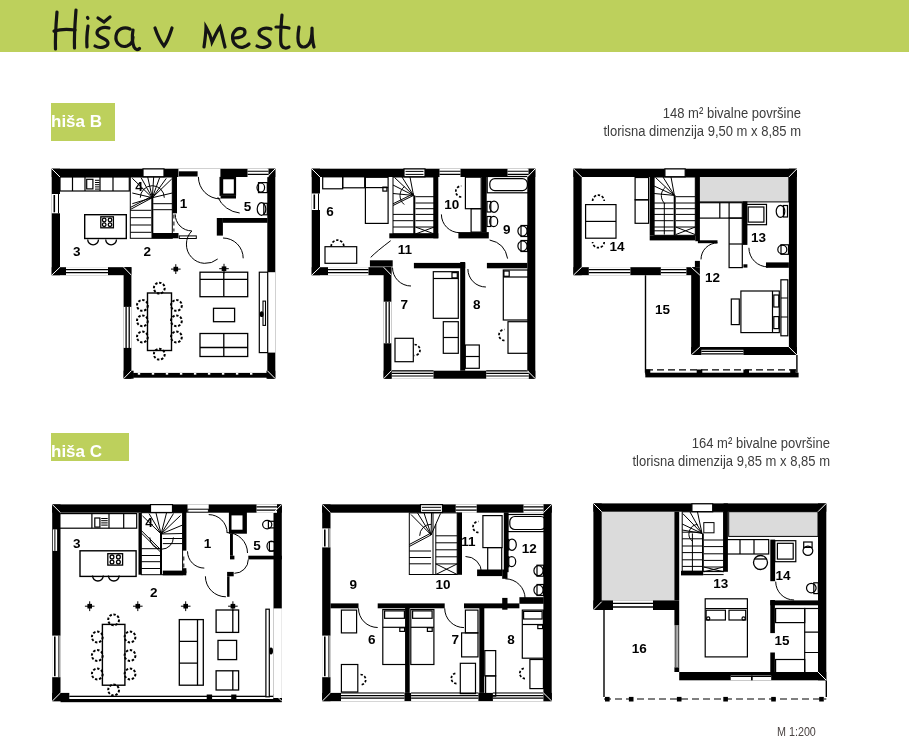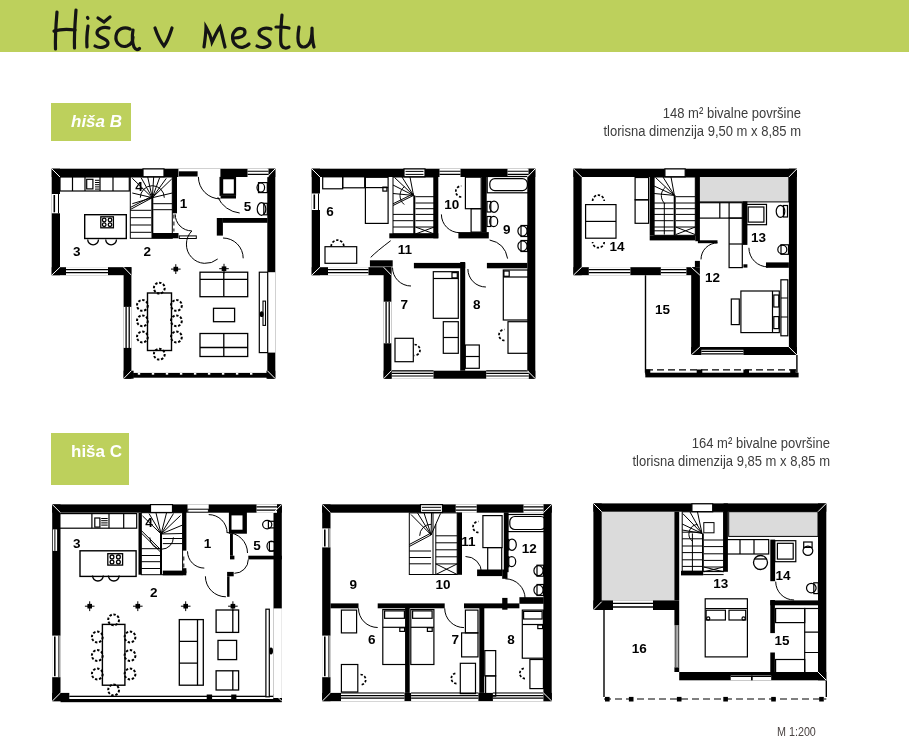--- a/index.html
+++ b/index.html
@@ -9,25 +9,25 @@
 .dims{color:#3d3d3d;font-size:15.5px;line-height:18px;text-align:right;transform:scaleX(.84);transform-origin:100% 0;}
 svg{position:absolute;left:0;top:0;}
 svg text{font-family:"Liberation Sans",sans-serif;font-weight:bold;fill:#000;-webkit-font-smoothing:antialiased;}
 .lbl{font-size:13.5px;}
 </style>
 </head>
 <body>
 
 <div class="absbox" style="left:0;top:0;width:909px;height:52px;background:#bdd05c;"></div>
 
-<div class="absbox tag" style="left:51px;top:103px;width:80px;height:38px;line-height:38px;padding-left:20px;box-sizing:border-box;font-style:italic;">hiša B</div>
+<div class="absbox tag" style="left:51px;top:103px;width:64px;height:38px;line-height:38px;box-sizing:border-box;">hiša B</div>
 
 <div class="absbox dims" style="left:500px;top:104px;width:301px;">148 m² bivalne površine<br>tlorisna dimenzija 9,50 m x 8,85 m</div>
 
-<div class="absbox tag" style="left:51px;top:433px;width:78px;height:52px;line-height:38px;padding-left:20px;box-sizing:border-box;">hiša C</div>
+<div class="absbox tag" style="left:51px;top:433px;width:78px;height:28px;line-height:38px;box-sizing:border-box;">hiša C</div>
 
 <div class="absbox dims" style="left:529px;top:434px;width:301px;">164 m² bivalne površine<br>tlorisna dimenzija 9,85 m x 8,85 m</div>
 
 <div class="absbox" style="left:777px;top:725px;color:#4a4342;font-size:12.5px;transform:scaleX(.86);transform-origin:0 0;">M 1:200</div>
 <svg width="909" height="750" viewBox="0 0 909 750" fill="none">
 
 <g stroke="#141414" stroke-width="3.2" stroke-linecap="round" fill="none">
 <path d="M57,12 C56,24 55,36 55.5,49"></path>
 <path d="M76,10 C75,23 74,35 74.5,48"></path>
 <path d="M54,31 C61,29 68,29 75,30"></path>

